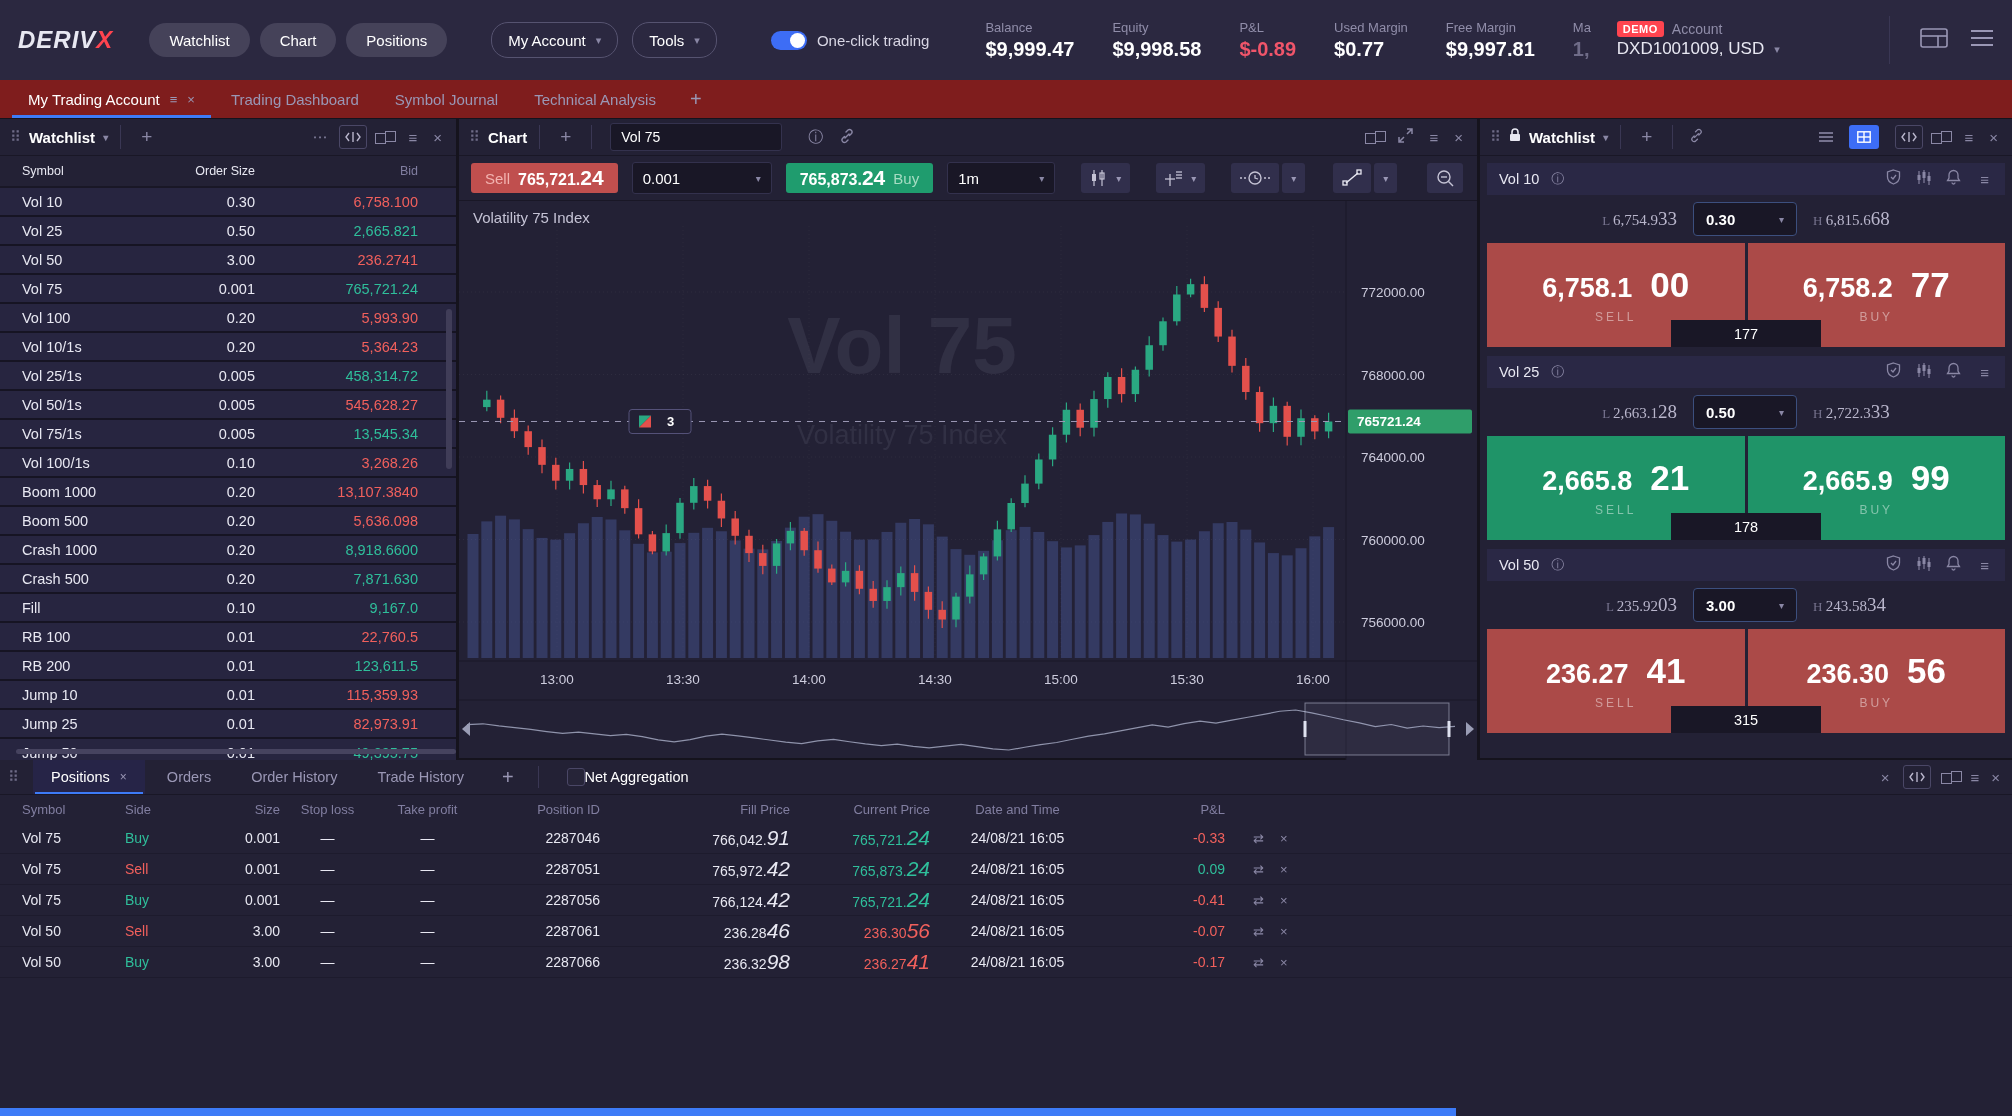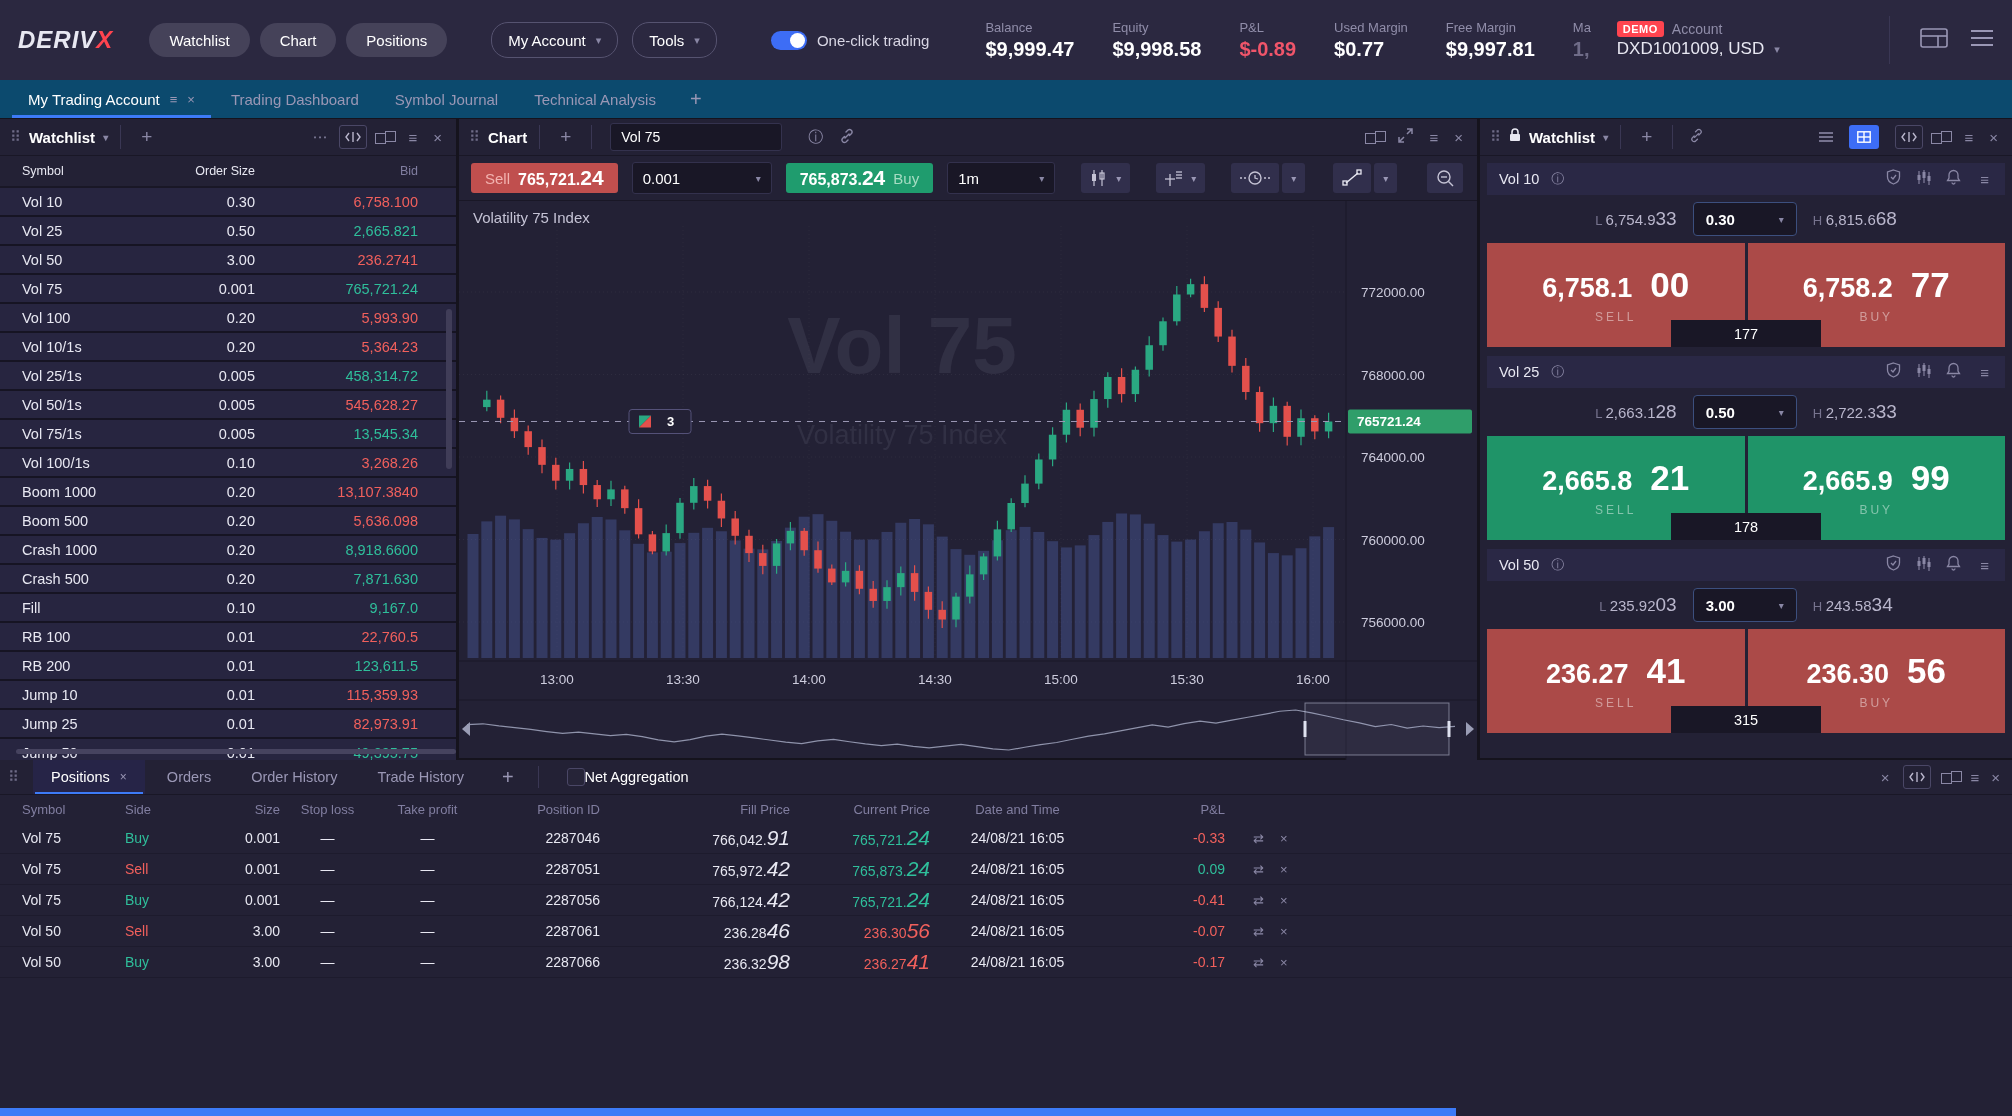--- a/index.html
+++ b/index.html
@@ -31,21 +31,21 @@
   .acct{margin-left:14px;}
   .acct .top{display:flex;align-items:center;gap:8px;margin-bottom:2px;}
   .badge{background:#ff444f;color:#fff;font-size:11px;font-weight:bold;letter-spacing:.5px;
          padding:2px 6px;border-radius:3px;}
   .acct .lab{font-size:14px;color:#908da9;}
   .acct .val{font-size:17px;color:#e8e8f2;display:flex;align-items:center;gap:10px;cursor:pointer;}
   .acct .car{color:#8a87a5;font-size:11px;}
   .hdr-ic{display:flex;align-items:center;gap:22px;margin-left:26px;}
   .hdr .spacer{flex:1;}
   
-  .tabbar{position:absolute;left:0;top:80px;width:2012px;height:38px;background:#0c4a6e;
+  .tabbar{position:absolute;left:0;top:80px;width:2012px;height:38px;background:#7f1d1d;
           display:flex;align-items:stretch;padding-left:10px;box-sizing:border-box;}
   .tab{position:relative;display:flex;align-items:center;gap:10px;padding:0 18px;
        font-size:15px;color:#9a97b5;cursor:pointer;}
   .tab.active{color:#fff;}
   .tab.active::after{content:"";position:absolute;left:2px;right:2px;bottom:0;height:3px;background:#3d7bf7;}
   .tab .tic{font-size:13px;color:#9a97b5;}
   .tab-plus{display:flex;align-items:center;padding:0 16px;color:#9a97b5;font-size:20px;cursor:pointer;}
   
   .panel{position:absolute;background:#232135;box-sizing:border-box;}
   .phead{height:36px;display:flex;align-items:center;gap:8px;padding:0 10px;border-bottom:1px solid #191726;}
@@ -92,21 +92,21 @@
   .tbtn .car{color:#9a97b5;font-size:10px;}
   .chart-body{position:relative;width:1070px;height:561px;}
   .inst-lab{position:absolute;left:14px;top:8px;font-size:15px;color:#c5c3d5;z-index:3;}
   
   .card{margin:7px 7px 9px 7px;}
   .card-head{height:32px;background:#2a2845;display:flex;align-items:center;gap:8px;padding:0 12px;}
   .card-sym{font-size:14.5px;color:#e8e8f2;}
   .card-head .info{font-size:13px;}
   .chic{display:flex;align-items:center;gap:15px;margin-left:auto;}
   .card-lh{height:48px;display:flex;align-items:center;justify-content:center;gap:16px;}
-  .lh{font-size:13px;color:#77748f;}
+  .lh{font-size:13px;color:#77748f;font-family:Liberation Serif, serif;}
   .lh b{font-weight:500;font-size:15px;color:#b9b6cc;}
   .lh b .bg2{font-size:19px;}
   .qtybox{width:104px;height:34px;background:#191726;border:1px solid #3c4f7e;border-radius:4px;
           display:flex;align-items:center;justify-content:space-between;padding:0 12px;
           font-size:15px;font-weight:bold;color:#fff;cursor:pointer;box-sizing:border-box;}
   .qtybox .car{color:#8a87a5;font-size:10px;font-weight:normal;}
   .tiles{position:relative;display:flex;gap:3px;}
   .tile{flex:1;height:104px;display:flex;flex-direction:column;align-items:center;justify-content:center;
         gap:8px;cursor:pointer;}
   .tiles.red .tile{background:#ab4a48;}

